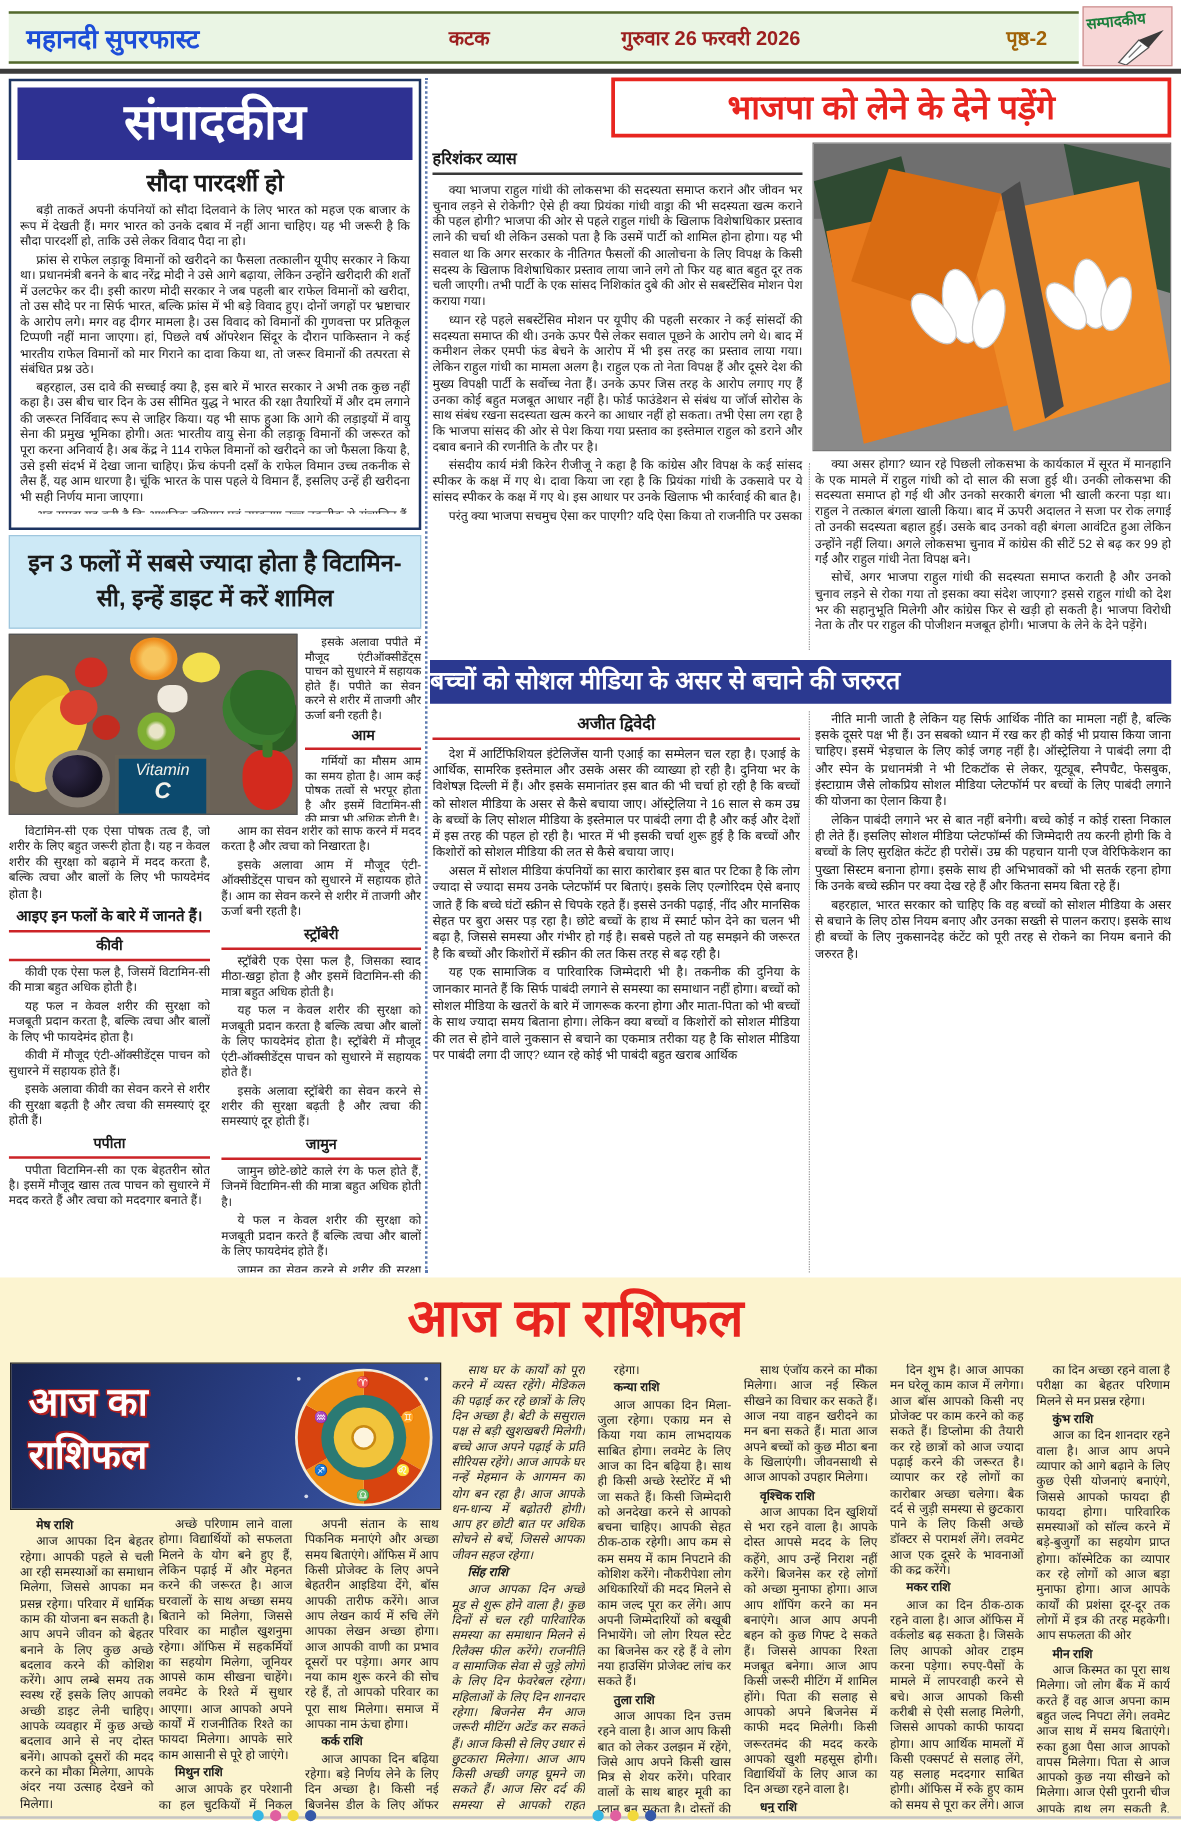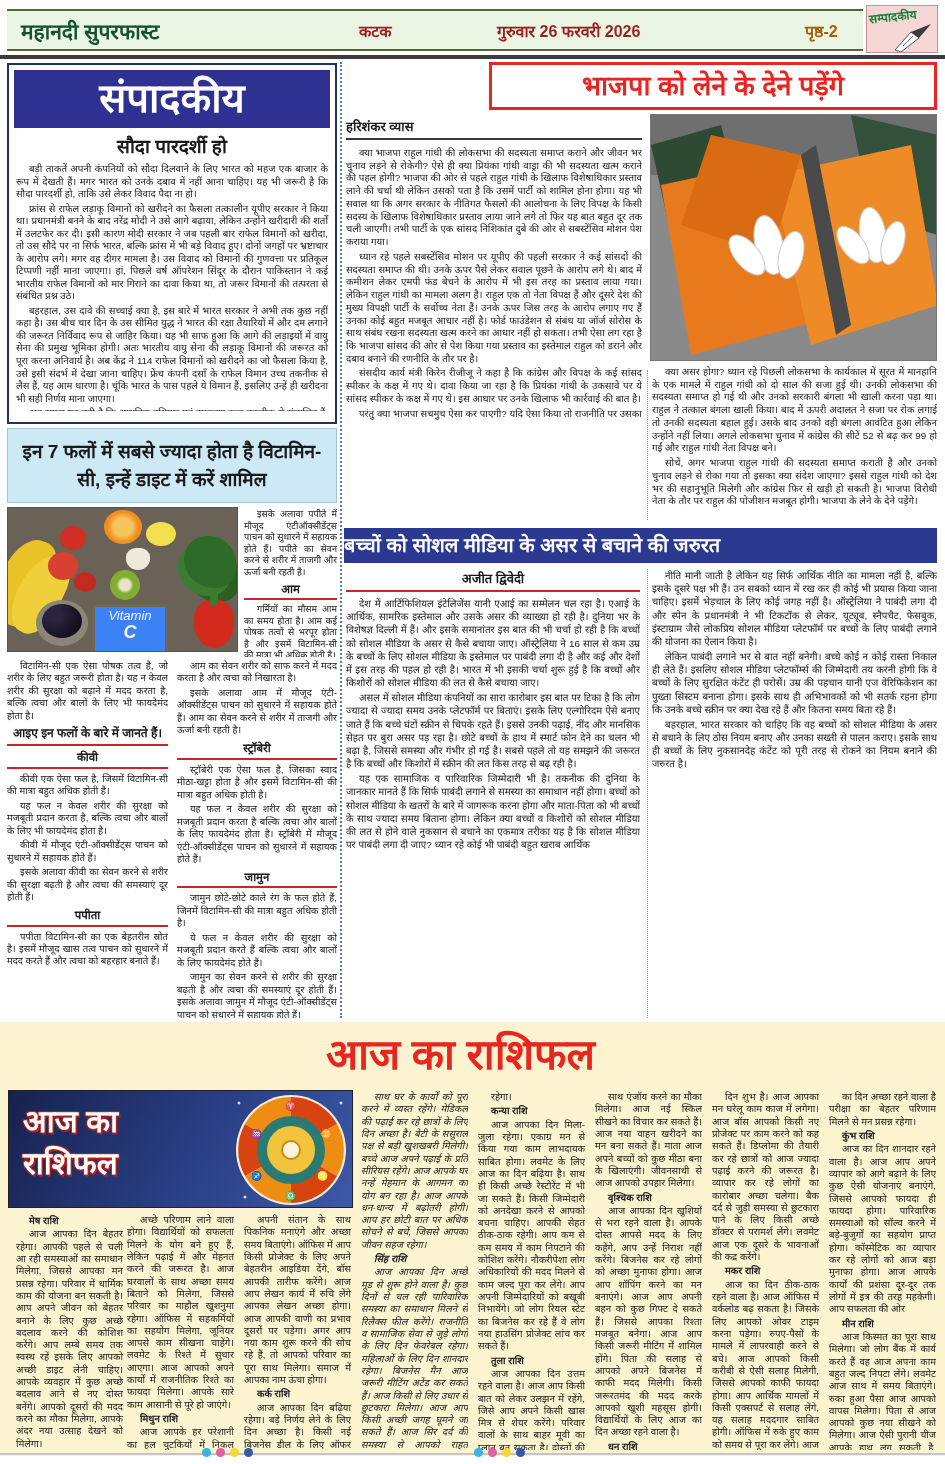--- a/index.html
+++ b/index.html
@@ -4,21 +4,21 @@
 <style>
   html,body{margin:0;padding:0;background:#e8e8e8;}
   *{box-sizing:border-box;}
   #page{position:relative;width:945px;height:1464px;background:#ffffff;margin:0 auto;overflow:hidden;
         font-family:"Liberation Sans","DejaVu Sans",sans-serif;color:#1a1a1a;}
   .abs{position:absolute;}
   p{margin:0 0 2px 0;text-indent:13px;}
   .jt{text-align:justify;}
   
   .m-bar{left:7px;top:9px;width:856px;height:42px;background:#eaf5e4;border-top:2px solid #53682c;border-bottom:2px solid #53682c;}
-  .m-name{left:14px;top:0;height:42px;line-height:42px;font-size:21px;font-weight:bold;color:#14532d;}
+  .m-name{left:14px;top:0;height:42px;line-height:42px;font-size:21px;font-weight:bold;color:#1d4ed8;}
   .m-city{left:352px;top:0;height:42px;line-height:42px;font-size:16px;font-weight:bold;color:#9c1f1f;}
   .m-date{left:490px;top:0;height:42px;line-height:42px;font-size:16px;font-weight:bold;color:#9c1f1f;}
   .m-page{left:798px;top:0;height:42px;line-height:42px;font-size:16px;font-weight:bold;color:#a16207;}
   .corner{left:866px;top:5px;width:72px;height:48px;background:#f7d6d6;border:1px solid #cc8f8f;overflow:hidden;}
   .corner-label{left:2px;top:2px;font-size:12px;font-weight:bold;color:#1c7f3c;transform:rotate(-6deg);white-space:nowrap;}
   .top-rule{left:0;top:55px;width:945px;height:4px;background:#3c3c3c;}
   
   .ed-box{left:7px;top:63px;width:330px;height:361px;border:2px solid #1d3461;background:#fff;}
   .ed-banner{margin:5px;height:58px;background:#2e3192;color:#ffffff;font-weight:bold;font-size:40px;text-align:center;line-height:56px;}
   .ed-head{font-size:19px;font-weight:bold;text-align:center;margin:1px 0 4px 0;}
@@ -90,64 +90,65 @@
     <div class="ed-banner">संपादकीय</div>
     <div class="ed-head">सौदा पारदर्शी हो</div>
     <div class="ed-body jt">
       <p>बड़ी ताकतें अपनी कंपनियों को सौदा दिलवाने के लिए भारत को महज एक बाजार के रूप में देखती हैं। मगर भारत को उनके दबाव में नहीं आना चाहिए। यह भी जरूरी है कि सौदा पारदर्शी हो, ताकि उसे लेकर विवाद पैदा ना हो।</p>
       <p>फ्रांस से राफेल लड़ाकू विमानों को खरीदने का फैसला तत्कालीन यूपीए सरकार ने किया था। प्रधानमंत्री बनने के बाद नरेंद्र मोदी ने उसे आगे बढ़ाया, लेकिन उन्होंने खरीदारी की शर्तों में उलटफेर कर दी। इसी कारण मोदी सरकार ने जब पहली बार राफेल विमानों को खरीदा, तो उस सौदे पर ना सिर्फ भारत, बल्कि फ्रांस में भी बड़े विवाद हुए। दोनों जगहों पर भ्रष्टाचार के आरोप लगे। मगर वह दीगर मामला है। उस विवाद को विमानों की गुणवत्ता पर प्रतिकूल टिप्पणी नहीं माना जाएगा। हां, पिछले वर्ष ऑपरेशन सिंदूर के दौरान पाकिस्तान ने कई भारतीय राफेल विमानों को मार गिराने का दावा किया था, तो जरूर विमानों की तत्परता से संबंधित प्रश्न उठे।</p>
       <p>बहरहाल, उस दावे की सच्चाई क्या है, इस बारे में भारत सरकार ने अभी तक कुछ नहीं कहा है। उस बीच चार दिन के उस सीमित युद्ध ने भारत की रक्षा तैयारियों में और दम लगाने की जरूरत निर्विवाद रूप से जाहिर किया। यह भी साफ हुआ कि आगे की लड़ाइयों में वायु सेना की प्रमुख भूमिका होगी। अतः भारतीय वायु सेना की लड़ाकू विमानों की जरूरत को पूरा करना अनिवार्य है। अब केंद्र ने 114 राफेल विमानों को खरीदने का जो फैसला किया है, उसे इसी संदर्भ में देखा जाना चाहिए। फ्रेंच कंपनी दसॉं के राफेल विमान उच्च तकनीक से लैस हैं, यह आम धारणा है। चूंकि भारत के पास पहले ये विमान हैं, इसलिए उन्हें ही खरीदना भी सही निर्णय माना जाएगा।</p>
       <p>अब समझ यह बनी है कि आधुनिक हथियार एवं उपकरण उच्च तकनीक से संचालित हैं, वैसे में एक जैसे सिस्टम अधिक कारगर हो रहे हैं। इसलिए भारत को अलग-अलग देशों से सिस्टम खरीदने की नीति पर पुनर्विचार करना चाहिए। बड़ी ताकतें अपनी कंपनियों को सौदा दिलवाने के लिए भारत जैसे देशों को महज एक बाजार के रूप में देखती हैं। मगर भारत को उनके दबाव में नहीं आना चाहिए। उसे अपनी जरूरतों के अनुसार सौदे करने चाहिए। फिर यह भी जरूरी है कि वह सौदा पारदर्शी हो, ताकि उस पर कोई विवाद पैदा ना हो, जैसा पिछले राफेल सौदे के समय हुआ था।</p>
     </div>
   </div>
 
-  <div class="abs vit-head">इन 7 फलों में सबसे ज्यादा होता है विटामिन-सी, इन्हें डाइट में करें शामिल</div>
+  <div class="abs vit-head">इन 3 फलों में सबसे ज्यादा होता है विटामिन-सी, इन्हें डाइट में करें शामिल</div>
   <div class="abs vit-img">
     <div class="ph" style="left:-8px;top:30px;width:52px;height:90px;background:#e8c227;border-radius:60% 40% 50% 50%;transform:rotate(18deg);"></div>
     <div class="ph" style="left:10px;top:44px;width:44px;height:84px;background:#f0d03a;border-radius:60% 40% 50% 50%;transform:rotate(26deg);"></div>
     <div class="ph" style="left:52px;top:18px;width:26px;height:24px;background:#cf2f24;border-radius:50%;"></div>
     <div class="ph" style="left:40px;top:44px;width:30px;height:28px;background:#d8402f;border-radius:50%;"></div>
     <div class="ph" style="left:66px;top:64px;width:22px;height:20px;background:#c22c20;border-radius:50%;"></div>
     <div class="ph" style="left:96px;top:2px;width:38px;height:34px;background:radial-gradient(circle,#f7c55e 35%,#ef8f1f 60%);border-radius:50%;"></div>
     <div class="ph" style="left:138px;top:14px;width:30px;height:24px;background:#f3e04e;border-radius:50%;"></div>
     <div class="ph" style="left:118px;top:40px;width:24px;height:22px;background:#efe9dd;border-radius:45% 45% 55% 55%;"></div>
     <div class="ph" style="left:102px;top:62px;width:30px;height:30px;background:radial-gradient(circle,#e9e4c8 25%,#7fae33 40%);border-radius:50%;"></div>
     <div class="ph" style="left:176px;top:28px;width:52px;height:52px;background:#2f6b28;border-radius:45% 55% 40% 60%;box-shadow:-6px 8px 0 #3a7d31, 4px 14px 0 #2c5f24;"></div>
     <div class="ph" style="left:28px;top:92px;width:52px;height:46px;background:#8d8478;border-radius:50%;"></div>
     <div class="ph" style="left:34px;top:96px;width:40px;height:34px;background:radial-gradient(circle at 30% 30%,#2a2440 20%,#14101f 70%);border-radius:50%;"></div>
     <div class="ph" style="left:186px;top:92px;width:40px;height:48px;background:#d32a1e;border-radius:40% 40% 50% 50%;"></div>
     <div class="ph" style="left:202px;top:84px;width:8px;height:14px;background:#3f7a2c;border-radius:3px;"></div>
-    <div class="ph" style="left:84px;top:96px;width:76px;height:50px;background:#3b82f6;border:3px solid #6e6557;color:#f4f2ea;text-align:center;">
+    <div class="ph" style="left:84px;top:96px;width:76px;height:50px;background:#0c4a6e;border:3px solid #6e6557;color:#f4f2ea;text-align:center;">
       <div style="font-size:13px;font-style:italic;line-height:1.1;margin-top:2px;">Vitamin</div>
       <div style="font-size:18px;font-style:italic;font-weight:bold;line-height:1;">C</div>
     </div>
   </div>
   <div class="abs vit-strip jt">
     <p>इसके अलावा पपीते में मौजूद एंटीऑक्सीडेंट्स पाचन को सुधारने में सहायक होते हैं। पपीते का सेवन करने से शरीर में ताजगी और ऊर्जा बनी रहती है।</p>
     <div class="sub-red">आम</div>
     <p>गर्मियों का मौसम आम का समय होता है। आम कई पोषक तत्वों से भरपूर होता है और इसमें विटामिन-सी की मात्रा भी अधिक होती है।</p>
   </div>
   <div class="abs vit-left jt">
     <p>विटामिन-सी एक ऐसा पोषक तत्व है, जो शरीर के लिए बहुत जरूरी होता है। यह न केवल शरीर की सुरक्षा को बढ़ाने में मदद करता है, बल्कि त्वचा और बालों के लिए भी फायदेमंद होता है।</p>
     <div class="sub-red sub-red-big">आइए इन फलों के बारे में जानते हैं।</div>
     <div class="sub-red">कीवी</div>
     <p>कीवी एक ऐसा फल है, जिसमें विटामिन-सी की मात्रा बहुत अधिक होती है।</p>
     <p>यह फल न केवल शरीर की सुरक्षा को मजबूती प्रदान करता है, बल्कि त्वचा और बालों के लिए भी फायदेमंद होता है।</p>
     <p>कीवी में मौजूद एंटी-ऑक्सीडेंट्स पाचन को सुधारने में सहायक होते हैं।</p>
     <p>इसके अलावा कीवी का सेवन करने से शरीर की सुरक्षा बढ़ती है और त्वचा की समस्याएं दूर होती हैं।</p>
     <div class="sub-red">पपीता</div>
-    <p>पपीता विटामिन-सी का एक बेहतरीन स्रोत है। इसमें मौजूद खास तत्व पाचन को सुधारने में मदद करते हैं और त्वचा को बहरहार बनाते हैं।</p>
+    <p>पपीता विटामिन-सी का एक बेहतरीन स्रोत है। इसमें मौजूद खास तत्व पाचन को सुधारने में मदद करते हैं और त्वचा को मददगार बनाते हैं।</p>
 
   </div>
   <div class="abs vit-right jt">
     <p>आम का सेवन शरीर को साफ करने में मदद करता है और त्वचा को निखारता है।</p>
     <p>इसके अलावा आम में मौजूद एंटी-ऑक्सीडेंट्स पाचन को सुधारने में सहायक होते हैं। आम का सेवन करने से शरीर में ताजगी और ऊर्जा बनी रहती है।</p>
     <div class="sub-red">स्ट्रॉबेरी</div>
     <p>स्ट्रॉबेरी एक ऐसा फल है, जिसका स्वाद मीठा-खट्टा होता है और इसमें विटामिन-सी की मात्रा बहुत अधिक होती है।</p>
     <p>यह फल न केवल शरीर की सुरक्षा को मजबूती प्रदान करता है बल्कि त्वचा और बालों के लिए फायदेमंद होता है। स्ट्रॉबेरी में मौजूद एंटी-ऑक्सीडेंट्स पाचन को सुधारने में सहायक होते हैं।</p>
+    <p>इसके अलावा स्ट्रॉबेरी का सेवन करने से शरीर की सुरक्षा बढ़ती है और त्वचा की समस्याएं दूर होती हैं।</p>
     <div class="sub-red">जामुन</div>
     <p>जामुन छोटे-छोटे काले रंग के फल होते हैं, जिनमें विटामिन-सी की मात्रा बहुत अधिक होती है।</p>
     <p>ये फल न केवल शरीर की सुरक्षा को मजबूती प्रदान करते हैं बल्कि त्वचा और बालों के लिए फायदेमंद होते हैं।</p>
     <p>जामुन का सेवन करने से शरीर की सुरक्षा बढ़ती है और त्वचा की समस्याएं दूर होती हैं। इसके अलावा जामुन में मौजूद एंटी-ऑक्सीडेंट्स पाचन को सुधारने में सहायक होते हैं।</p>
   </div>
 
   <div class="abs div-main"></div>
 
   <div class="abs bjp-byline">हरिशंकर व्यास</div>
   <div class="abs bjp-headbox">भाजपा को लेने के देने पड़ेंगे</div>

